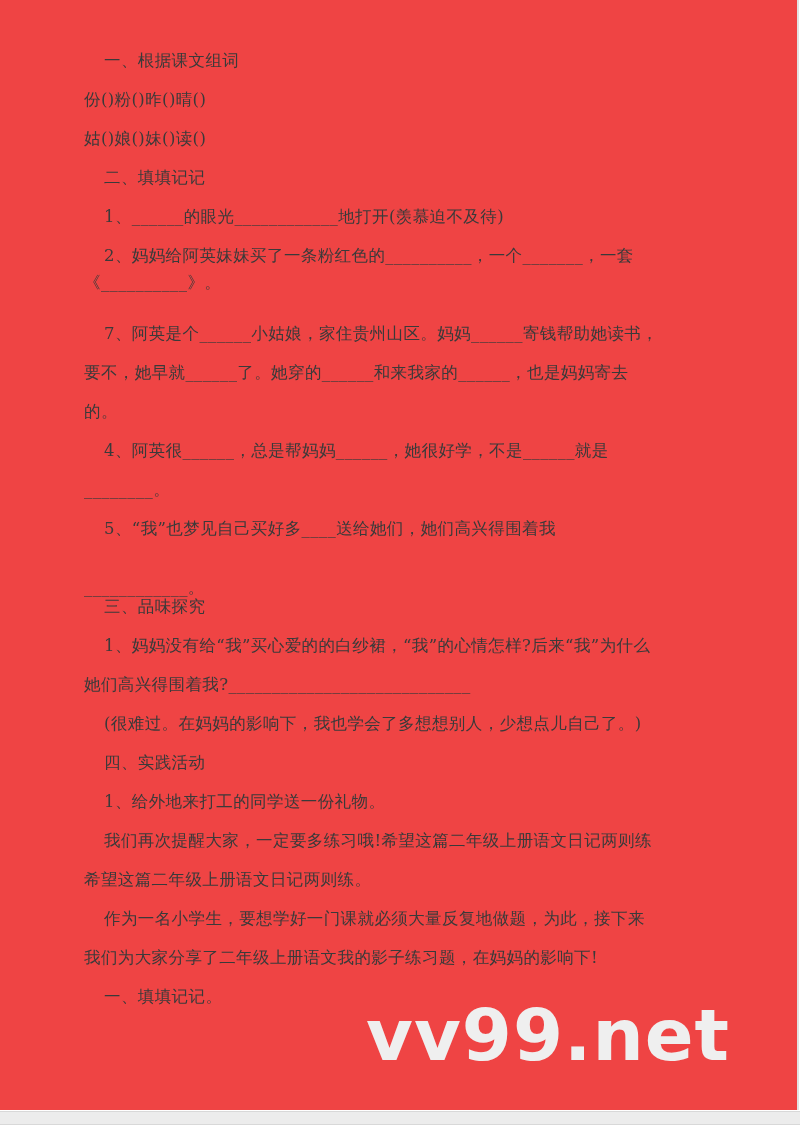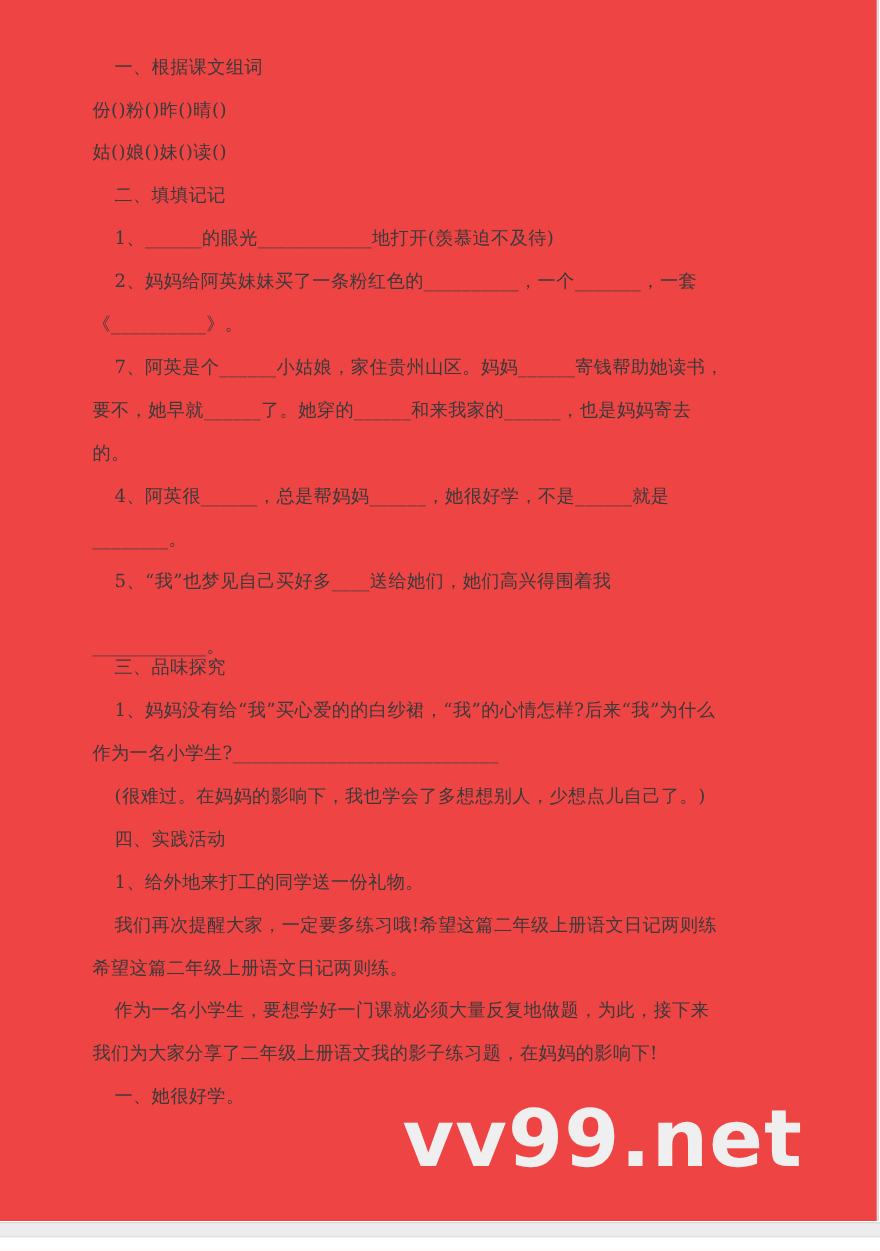--- a/index.html
+++ b/index.html
@@ -67,36 +67,36 @@
 <body>
 
 <div class="page">
   <div id="lines">
       <div class="line ind" style="top: 50px;">一、根据课文组词</div>
       <div class="line flush" style="top: 89px;">份()粉()昨()晴()</div>
       <div class="line flush" style="top: 128px;">姑()娘()妹()读()</div>
       <div class="line ind" style="top: 167px;">二、填填记记</div>
       <div class="line ind" style="top: 206px;">1、______的眼光____________地打开(羡慕迫不及待)</div>
       <div class="line ind" style="top: 245px;">2、妈妈给阿英妹妹买了一条粉红色的__________，一个_______，一套</div>
-      <div class="line flush" style="top: 284px;">《__________》。</div>
+      <div class="line flush" style="top: 272px;">《__________》。</div>
       <div class="line ind" style="top: 323px;">7、阿英是个______小姑娘，家住贵州山区。妈妈______寄钱帮助她读书，</div>
       <div class="line flush" style="top: 362px;">要不，她早就______了。她穿的______和来我家的______，也是妈妈寄去</div>
       <div class="line flush" style="top: 401px;">的。</div>
       <div class="line ind" style="top: 440px;">4、阿英很______，总是帮妈妈______，她很好学，不是______就是</div>
       <div class="line flush" style="top: 479px;">________。</div>
       <div class="line ind" style="top: 518px;">5、“我”也梦见自己买好多____送给她们，她们高兴得围着我</div>
       <div class="line flush" style="top: 557px; margin-top: 20px;">____________。</div>
       <div class="line ind" style="top: 596px;">三、品味探究</div>
       <div class="line ind" style="top: 635px;">1、妈妈没有给“我”买心爱的的白纱裙，“我”的心情怎样?后来“我”为什么</div>
-      <div class="line flush" style="top: 674px;">作为一名小学生?____________________________</div>
+      <div class="line flush" style="top: 674px;">她们高兴得围着我?____________________________</div>
       <div class="line ind" style="top: 713px;">(很难过。在妈妈的影响下，我也学会了多想想别人，少想点儿自己了。)</div>
       <div class="line ind" style="top: 752px;">四、实践活动</div>
       <div class="line ind" style="top: 791px;">1、给外地来打工的同学送一份礼物。</div>
       <div class="line ind" style="top: 830px;">我们再次提醒大家，一定要多练习哦!希望这篇二年级上册语文日记两则练</div>
       <div class="line flush" style="top: 869px;">希望这篇二年级上册语文日记两则练。</div>
       <div class="line ind" style="top: 908px;">作为一名小学生，要想学好一门课就必须大量反复地做题，为此，接下来</div>
       <div class="line flush" style="top: 947px;">我们为大家分享了二年级上册语文我的影子练习题，在妈妈的影响下!</div>
-      <div class="line ind" style="top: 986px;">一、她很好学。</div>
+      <div class="line ind" style="top: 986px;">一、填填记记。</div>
     </div>
   <div class="watermark">vv99.net</div>
 </div>
 <div class="bottom-bar"></div>
 <div class="below"></div>
 
 </body></html>

